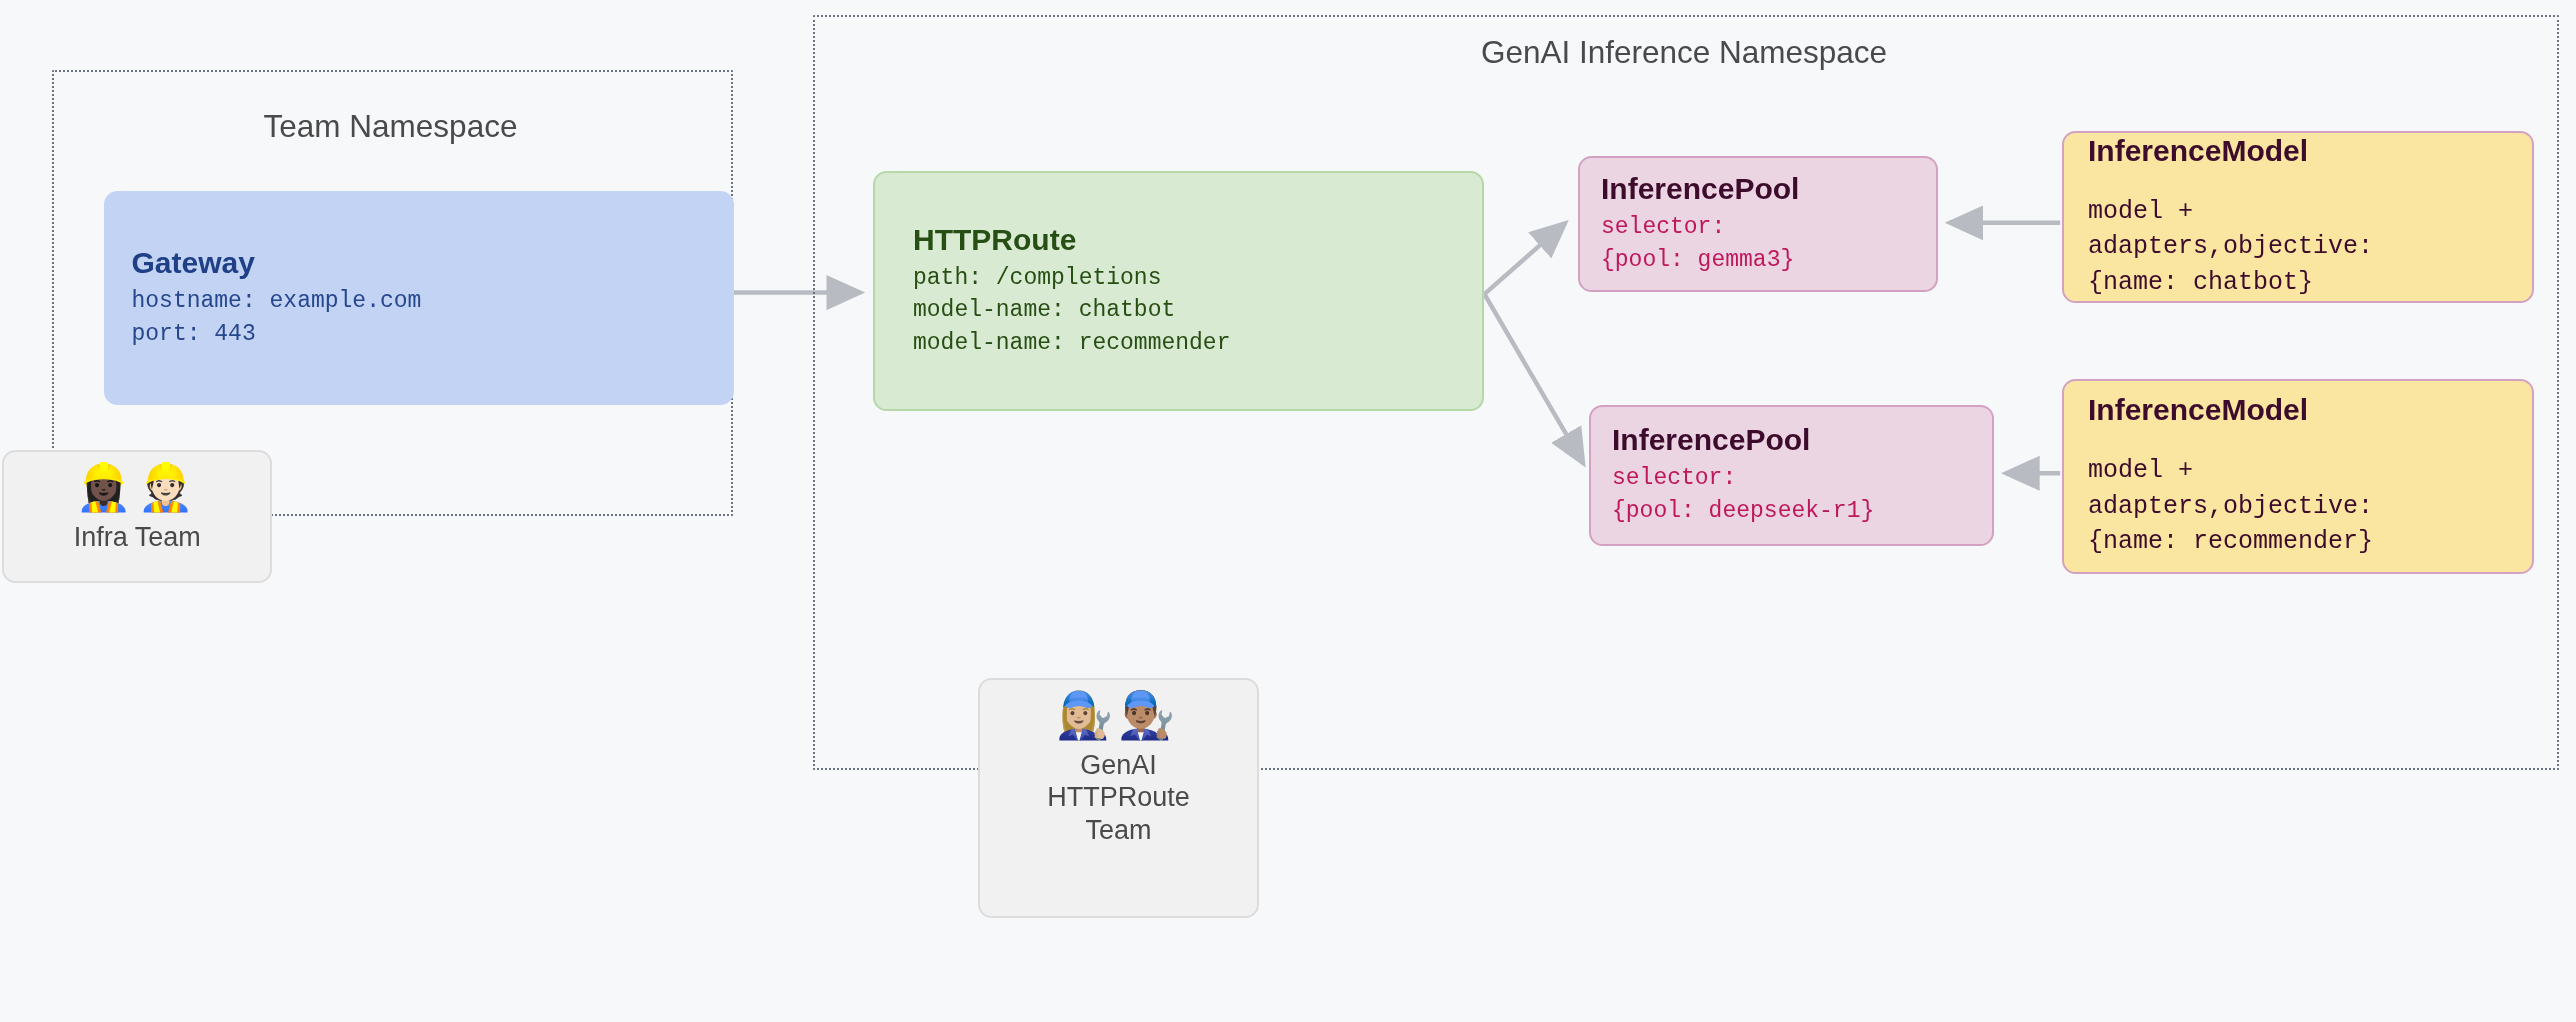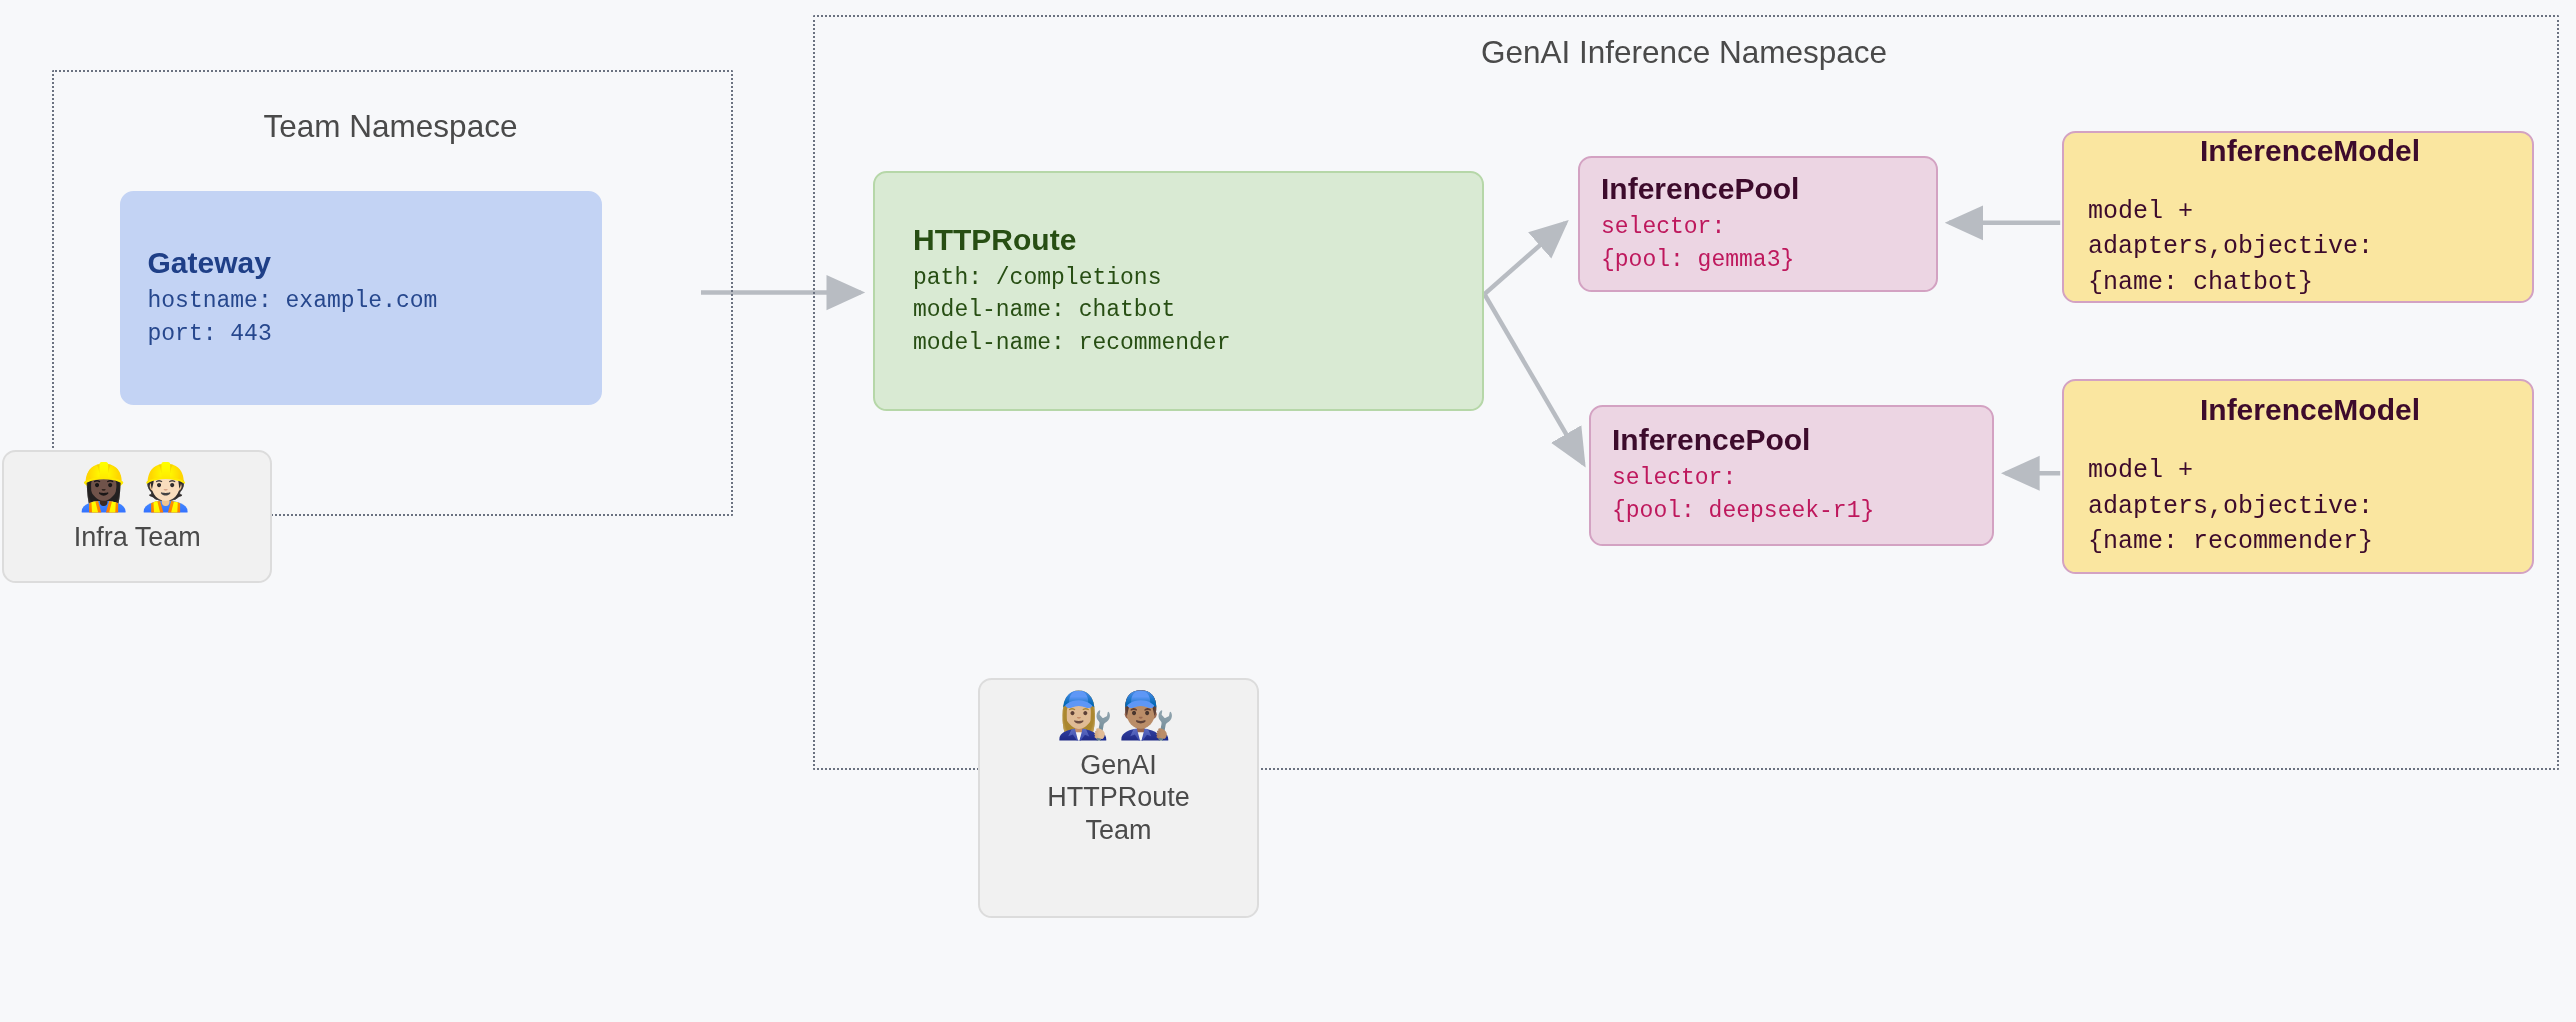--- a/index.html
+++ b/index.html
@@ -47,21 +47,21 @@
   .box .body{
     font-family:"Liberation Mono", monospace;
     font-weight:400;
     line-height:1.42;
     white-space:pre;
   }
 
   .box-gateway{
     background:#c3d3f4;
     border:2.2px solid #c3d3f4;
-    left:120px;top:191px;width:482px;height:214px;
+    left:104px;top:191px;width:630px;height:214px;
     padding-left:25.5px;
   }
   .box-gateway .title{color:#1f3f87;font-size:30px;}
   .box-gateway .body{color:#26478d;font-size:23px;}
 
   .box-httproute{
     background:#d9ead3;
     border:2.2px solid #b6d7a8;
     left:873px;top:171px;width:611px;height:240px;
     padding-left:38px;
@@ -75,21 +75,21 @@
   }
   .box-pool .title{color:#3d0b2c;font-size:30px;}
   .box-pool .body{color:#be185d;font-size:23px;}
   .pool-1{left:1578px;top:156px;width:360px;height:136px;padding-left:21px;}
   .pool-2{left:1589px;top:405px;width:405px;height:141px;padding-left:21px;}
 
   .box-model{
     background:#fae6a0;
     border:2.2px solid #d3a2c2;
   }
-  .box-model .title{color:#3d0b2c;font-size:30px;text-align:center;}
+  .box-model .title{color:#3d0b2c;font-size:30px;}
   .box-model .body{color:#3d0b2c;font-size:25px;margin-top:21px;}
   .model-1{left:2062px;top:131px;width:472px;height:172px;padding-left:24px;}
   .model-2{left:2062px;top:379px;width:472px;height:195px;padding-left:24px;}
 
   
   .team{
     position:absolute;
     background:#f1f1f1;
     border:2.2px solid #dcdcdc;
     border-radius:13.5px;

